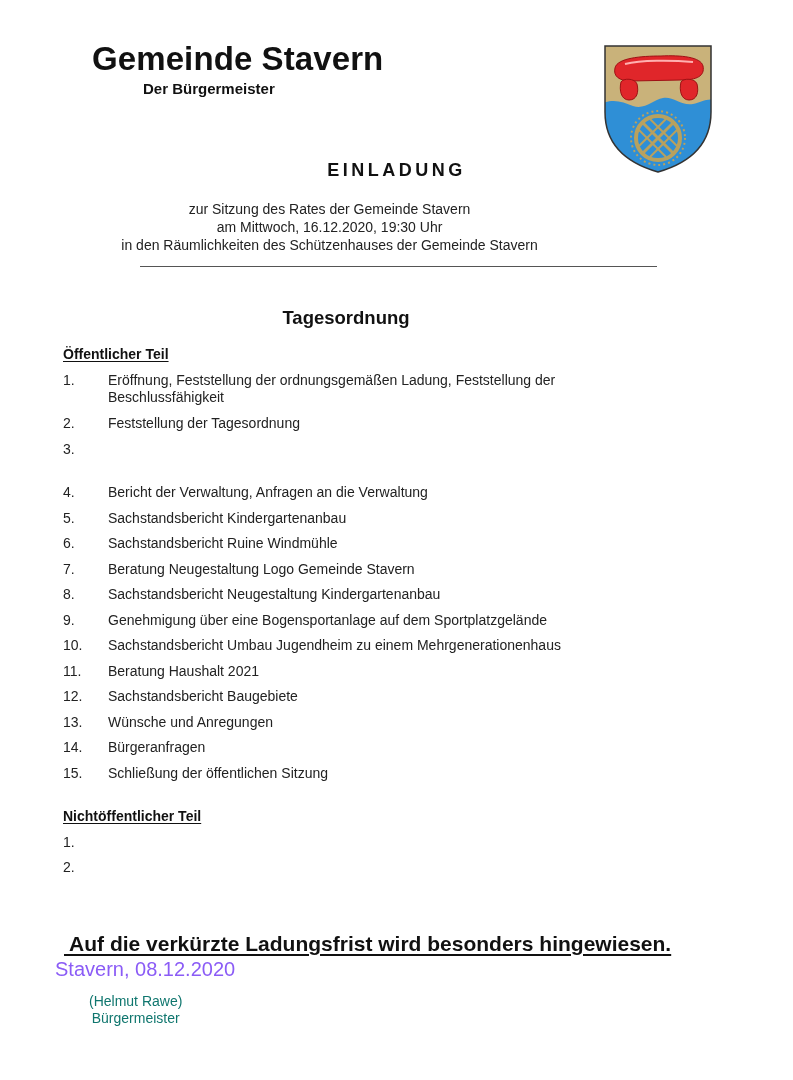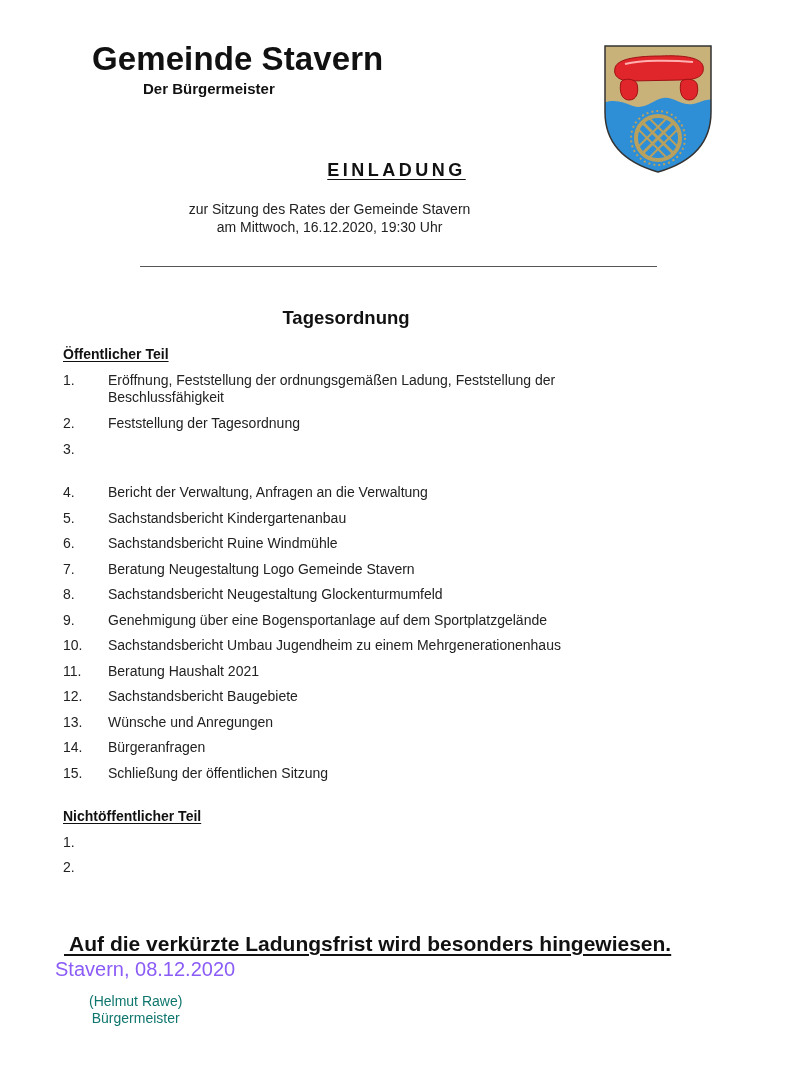--- a/index.html
+++ b/index.html
@@ -5,21 +5,21 @@
     html, body { margin: 0; padding: 0; background: #ffffff; }
     body {
       width: 793px; height: 1080px; position: relative; overflow: hidden;
       font-family: "Liberation Sans", sans-serif; color: #111111;
     }
     .abs { position: absolute; }
     .org-title { left: 64px; top: 40px; font-size: 33px; font-weight: bold; letter-spacing: 0.1px; white-space: nowrap; margin-left: 28px; }
     .org-sub { left: 143px; top: 80px; font-size: 15px; font-weight: bold; white-space: nowrap; }
     .crest { left: 601px; top: 42px; width: 114px; height: 132px; }
     .invite-title { left: 0; width: 793px; top: 160px; text-align: center; font-size: 18px; font-weight: bold; letter-spacing: 3.5px; }
-    .invite-title span { text-decoration: underline; text-underline-offset: 3px; }
+    .invite-title span { text-underline-offset: 3px; }
     .invite-lines { left: 0; width: 659px; top: 200px; text-align: center; font-size: 14px; line-height: 18px; color: #222; }
     .rule { left: 140px; width: 517px; top: 266px; height: 0; border-top: 1.5px solid #555; }
     .agenda-title { left: 0; width: 692px; top: 307px; text-align: center; font-size: 18.5px; font-weight: bold; }
     .section-head { left: 63px; font-size: 14px; font-weight: bold; text-decoration: underline; text-underline-offset: 2px; }
     .item { left: 63px; width: 600px; font-size: 14px; line-height: 17px; color: #222; display: flex; }
     .item .num { width: 45px; flex: none; }
     .item .txt { flex: 1; }
     .notice { left: 64px; top: 932px; font-size: 21px; font-weight: bold; text-decoration: underline; text-underline-offset: 3px; white-space: pre; }
     .place-date { left: 55px; top: 958px; font-size: 20px; color: #8b5cf6; }
     .sig { left: 89px; top: 993px; font-size: 14px; line-height: 17px; color: #0f766e; text-align: center; }
@@ -53,20 +53,21 @@
     <line x1="76" y1="88" x2="49" y2="115" stroke="#b8a15e" stroke-width="2"></line>
   </g>
   <path d="M4 4 H110 V70 C110 105 85 122 57 130 C29 122 4 105 4 70 Z" fill="none" stroke="#333" stroke-width="1.5"></path>
 </svg>
 
 <div class="abs invite-title"><span>EINLADUNG</span></div>
 
 <div class="abs invite-lines">
   <div>zur Sitzung des Rates der Gemeinde Stavern</div>
   <div>am Mittwoch, 16.12.2020, 19:30 Uhr</div>
+  <div>in den Räumlichkeiten des Schützenhauses der Gemeinde Stavern</div>
 </div>
 
 <div class="abs rule"></div>
 
 <div class="abs agenda-title">Tagesordnung</div>
 
 <div class="abs section-head" style="top:346px;">Öffentlicher Teil</div>
 
 <div class="abs item" style="top:372px;">
     <span class="num">1.</span>
@@ -90,21 +91,21 @@
 <div class="abs item" style="top:535px;">
     <span class="num">6.</span>
     <span class="txt">Sachstandsbericht Ruine Windmühle</span>
   </div>
 <div class="abs item" style="top:561px;">
     <span class="num">7.</span>
     <span class="txt">Beratung Neugestaltung Logo Gemeinde Stavern</span>
   </div>
 <div class="abs item" style="top:586px;">
     <span class="num">8.</span>
-    <span class="txt">Sachstandsbericht Neugestaltung Glockenturmumfeld</span>
+    <span class="txt">Sachstandsbericht Neugestaltung Kindergartenanbau</span>
   </div>
 <div class="abs item" style="top:612px;">
     <span class="num">9.</span>
     <span class="txt">Genehmigung über eine Bogensportanlage auf dem Sportplatzgelände</span>
   </div>
 <div class="abs item" style="top:637px;">
     <span class="num">10.</span>
     <span class="txt">Sachstandsbericht Umbau Jugendheim zu einem Mehrgenerationenhaus</span>
   </div>
 <div class="abs item" style="top:663px;">

